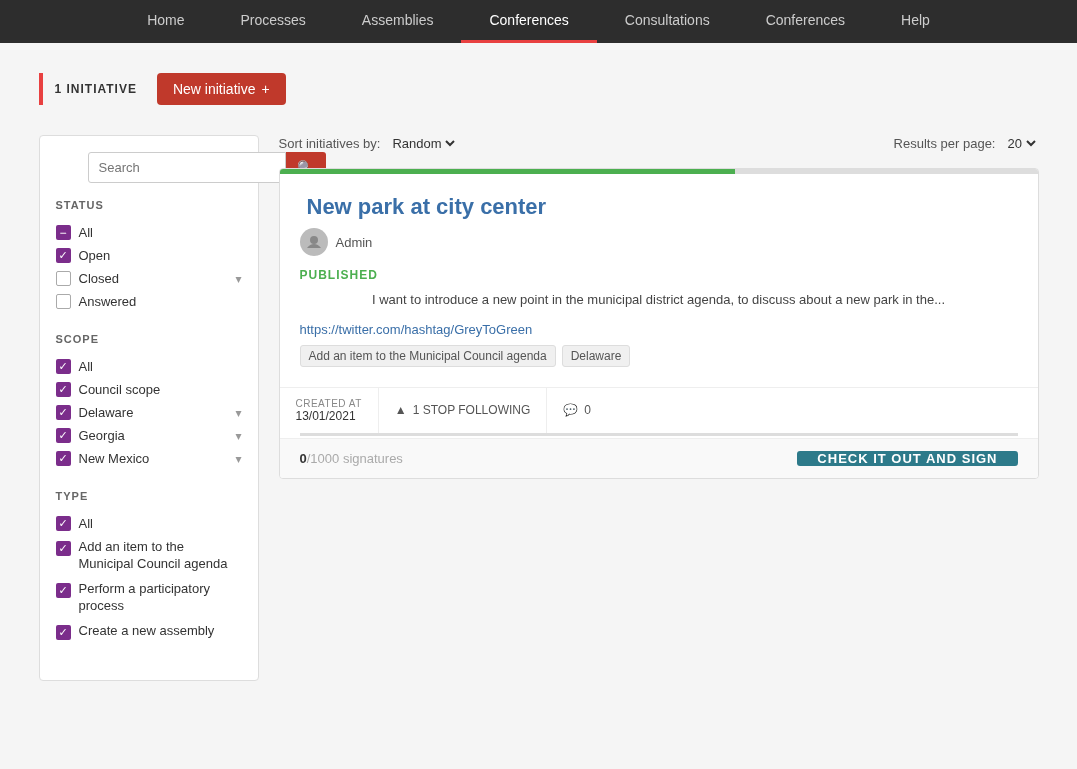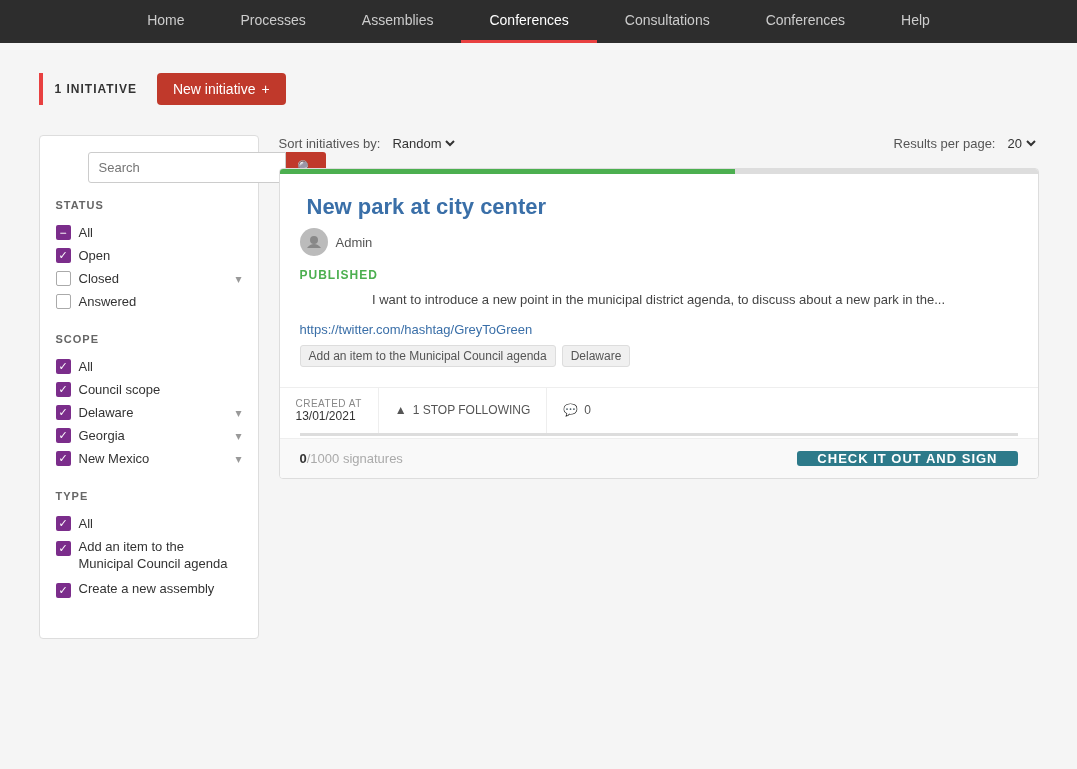--- a/index.html
+++ b/index.html
@@ -409,20 +409,24 @@
       <div class="filter-section">
         <h4>TYPE</h4>
 
         <div class="filter-item">
           <div class="checked-box"></div>
           <span>All</span>
         </div>
         <div class="filter-item" style="align-items: flex-start;">
           <div class="checked-box" style="margin-top:2px;"></div>
           <span style="line-height:1.3;">Add an item to the Municipal Council agenda</span>
+        </div>
+        <div class="filter-item" style="align-items: flex-start;">
+          <div class="checked-box" style="margin-top:2px;"></div>
+          <span style="line-height:1.3;">Perform a participatory process</span>
         </div>
         <div class="filter-item" style="align-items: flex-start;">
           <div class="checked-box" style="margin-top:2px;"></div>
           <span style="line-height:1.3;">Create a new assembly</span>
         </div>
       </div>
     </div>
 
     <div class="content-area">
       <div class="sort-row">

